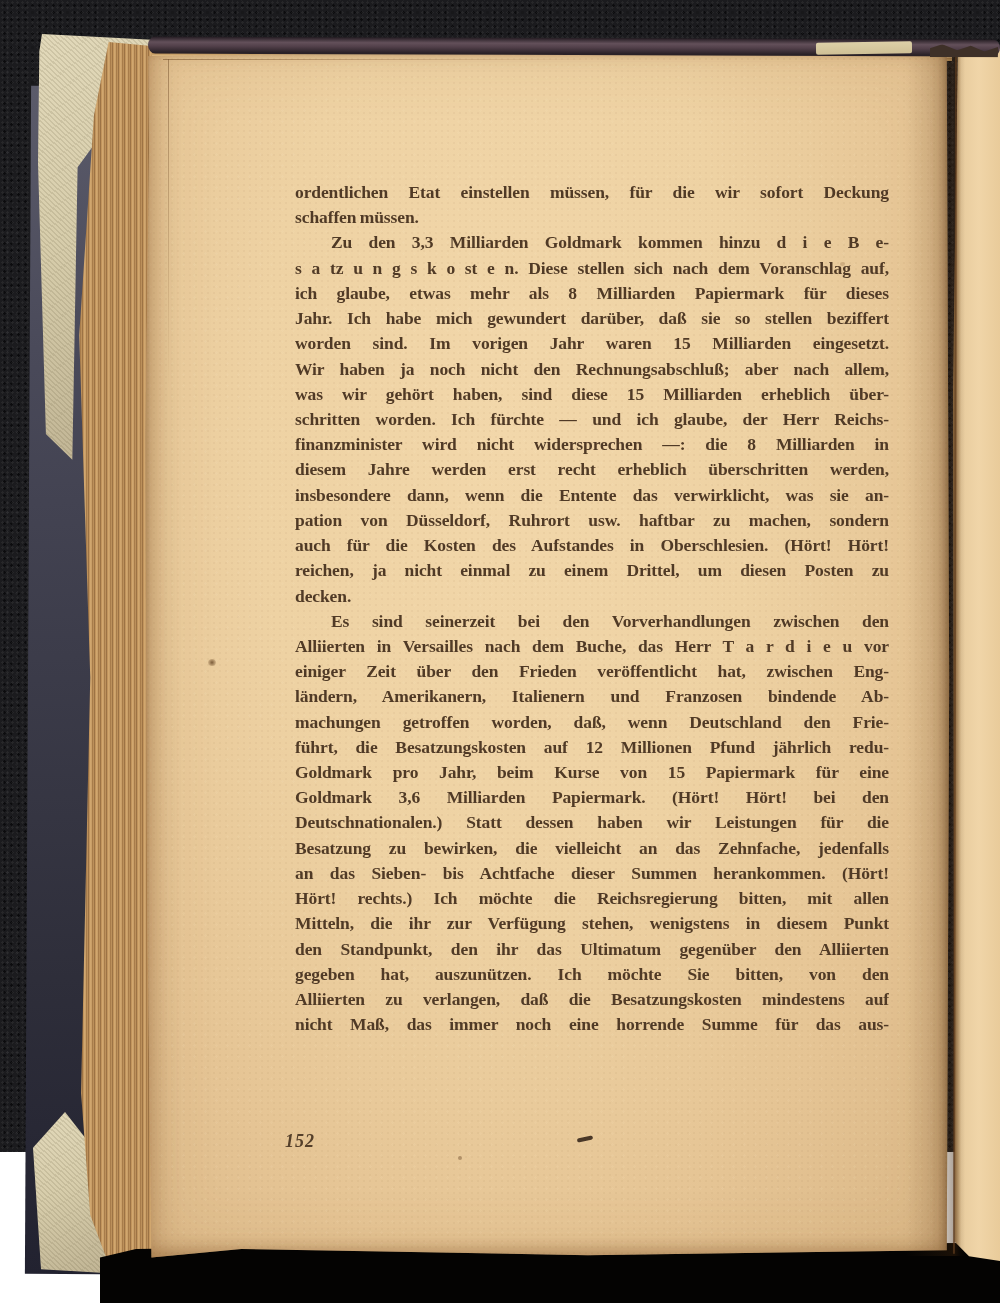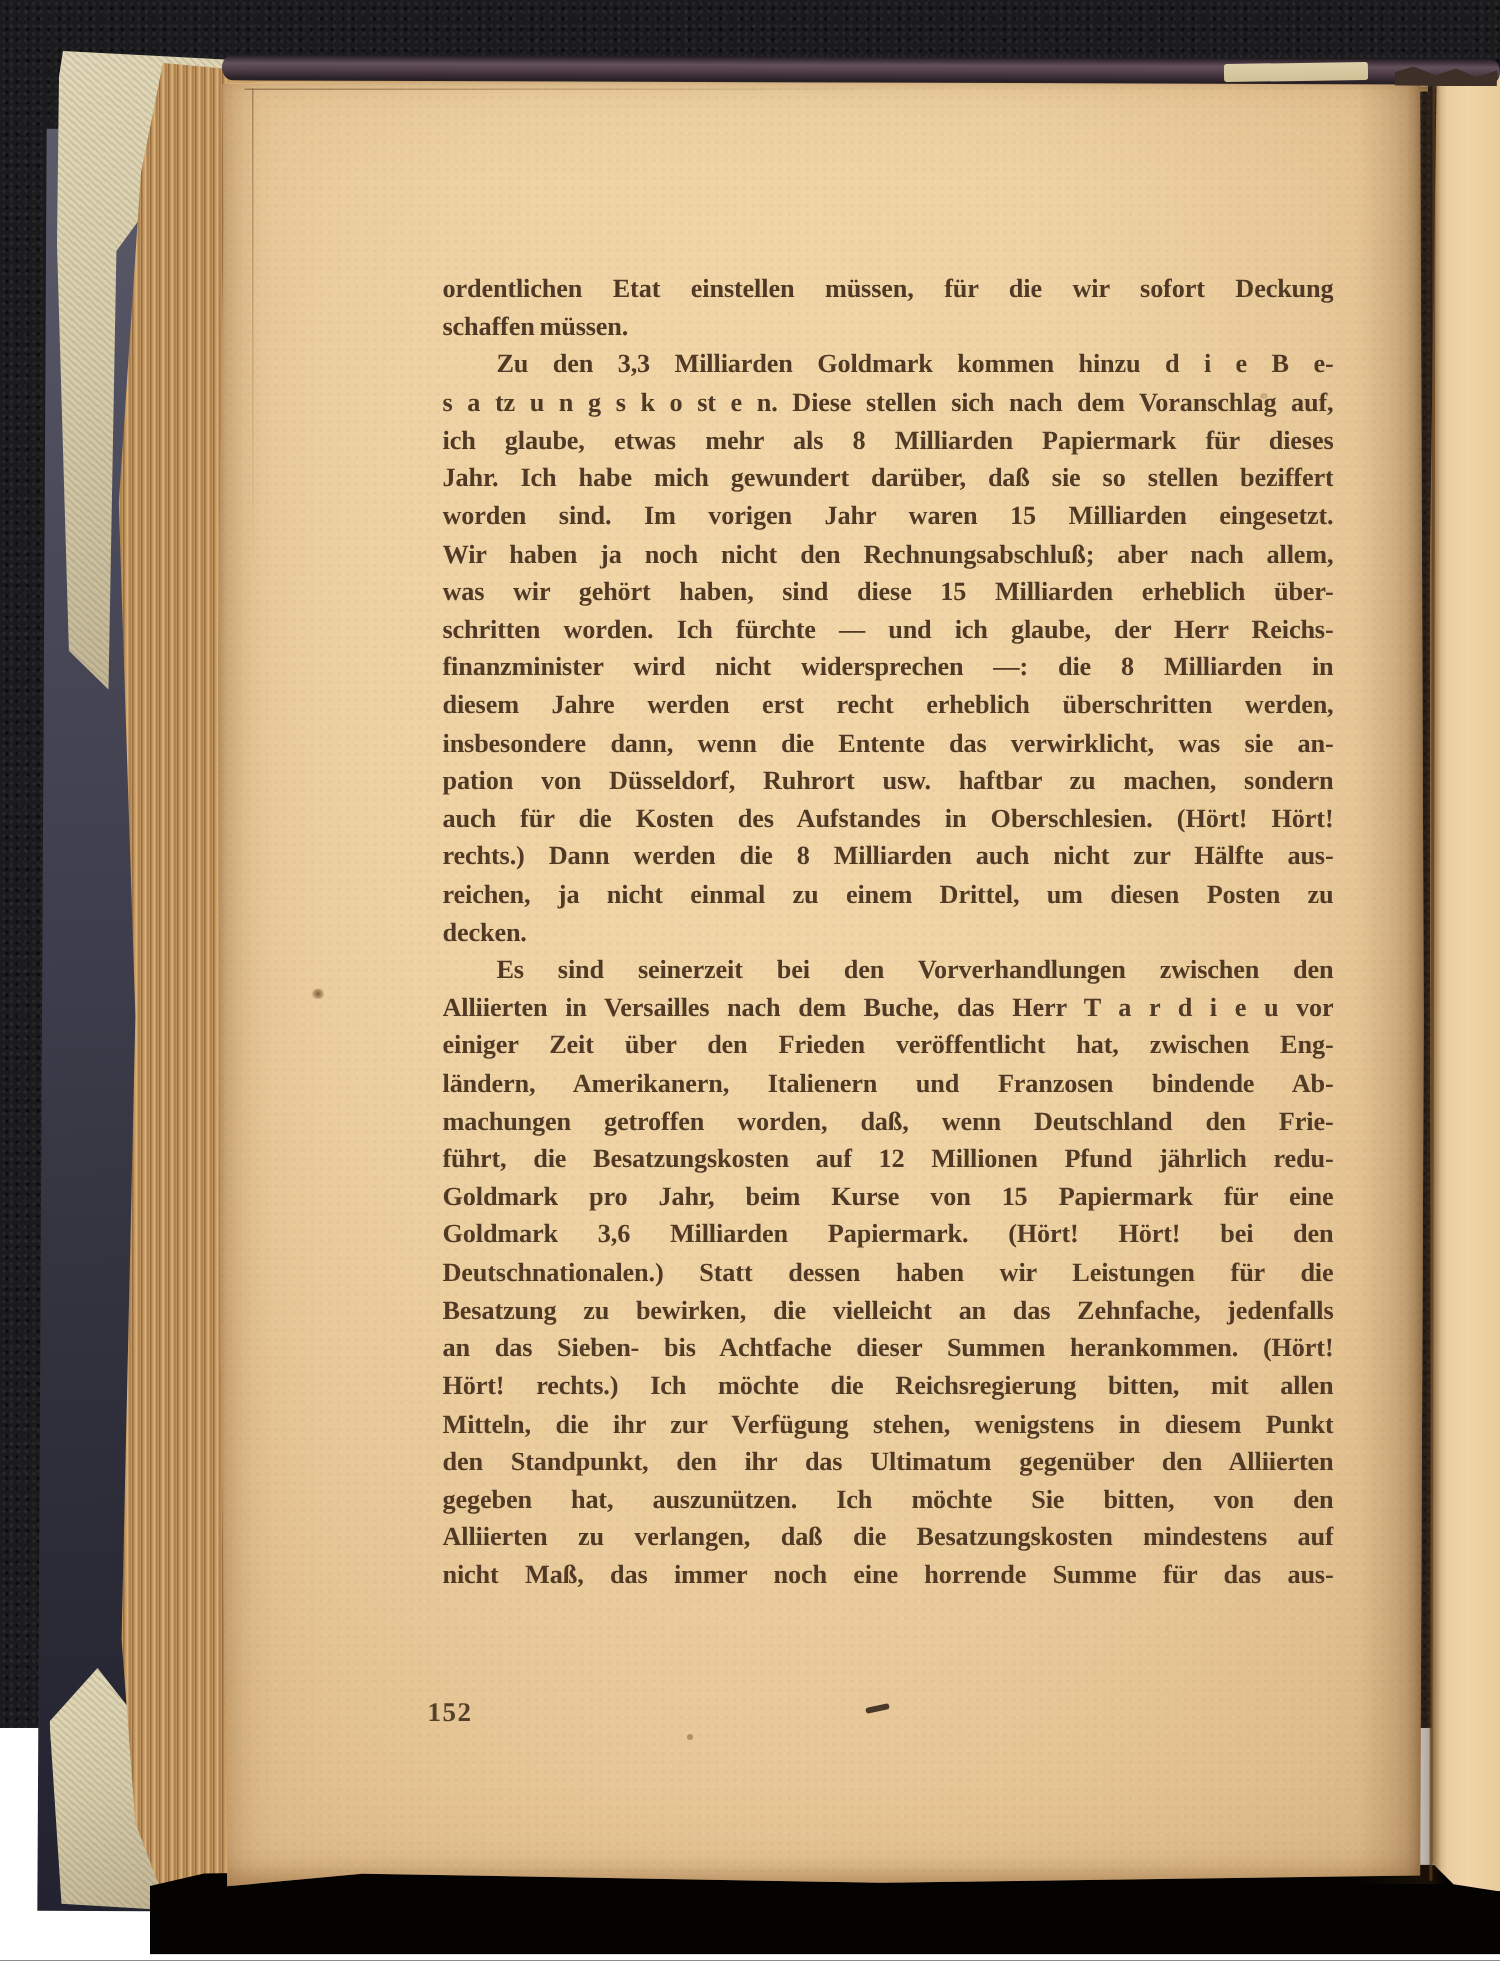--- a/index.html
+++ b/index.html
@@ -123,21 +123,21 @@
   }
   .tline{
     height:25.22px;line-height:25.22px;overflow:hidden;
     text-align:justify;text-align-last:justify;
     white-space:normal;
   }
   .tline.flush{text-align-last:left;}
   .para.indent .tline:first-child{text-indent:36px;}
   .page-number{
     position:absolute;left:140px;top:1081px;
-    color:#55402b;font-size:18px;font-weight:700;letter-spacing:1px;
+    color:#55402b;font-size:18px;font-weight:700;letter-spacing:1px;font-style:italic;
   }
   
   .foxing{position:absolute;border-radius:50%;pointer-events:none;}
   .fox-1{left:63px;top:609px;width:8px;height:7px;background:radial-gradient(circle,#7c5c39 0%,rgba(124,92,57,0.25) 70%,transparent 100%);}
   .fox-2{left:313px;top:1106px;width:4px;height:4px;background:rgba(124,92,57,0.5);}
   .fox-3{left:695px;top:212px;width:5px;height:4px;background:rgba(140,100,60,0.3);}
   .ink-dash{
     position:absolute;left:432px;top:1087px;width:16px;height:4px;
     background:#4a3828;border-radius:2px;transform:rotate(-12deg);
   }
@@ -180,21 +180,20 @@
           <div class="tline">Jahr.  Ich habe mich gewundert darüber, daß sie so stellen beziffert</div>
           <div class="tline">worden sind.  Im vorigen Jahr waren 15 Milliarden eingesetzt.</div>
           <div class="tline">Wir haben ja noch nicht den Rechnungsabschluß; aber nach allem,</div>
           <div class="tline">was wir gehört haben, sind diese 15 Milliarden erheblich über-</div>
           <div class="tline">schritten worden.  Ich fürchte — und ich glaube, der Herr Reichs-</div>
           <div class="tline">finanzminister wird nicht widersprechen —: die 8 Milliarden in</div>
           <div class="tline">diesem Jahre werden erst recht erheblich überschritten werden,</div>
           <div class="tline">insbesondere dann, wenn die Entente das verwirklicht, was sie an-</div>
           <div class="tline">pation von Düsseldorf, Ruhrort usw. haftbar zu machen, sondern</div>
           <div class="tline">auch für die Kosten des Aufstandes in Oberschlesien.  (Hört! Hört!</div>
-          <div class="tline">rechts.)  Dann werden die 8 Milliarden auch nicht zur Hälfte aus-</div>
           <div class="tline">reichen, ja nicht einmal zu einem Drittel, um diesen Posten zu</div>
           <div class="tline flush">decken.</div>
         </div>
         <div class="para indent">
           <div class="tline">Es sind seinerzeit bei den Vorverhandlungen zwischen den</div>
           <div class="tline">Alliierten in Versailles nach dem Buche, das Herr T a r d i e u vor</div>
           <div class="tline">einiger Zeit über den Frieden veröffentlicht hat, zwischen Eng-</div>
           <div class="tline">ländern, Amerikanern, Italienern und Franzosen bindende Ab-</div>
           <div class="tline">machungen getroffen worden, daß, wenn Deutschland den Frie-</div>
           <div class="tline">führt, die Besatzungskosten auf 12 Millionen Pfund jährlich redu-</div>

